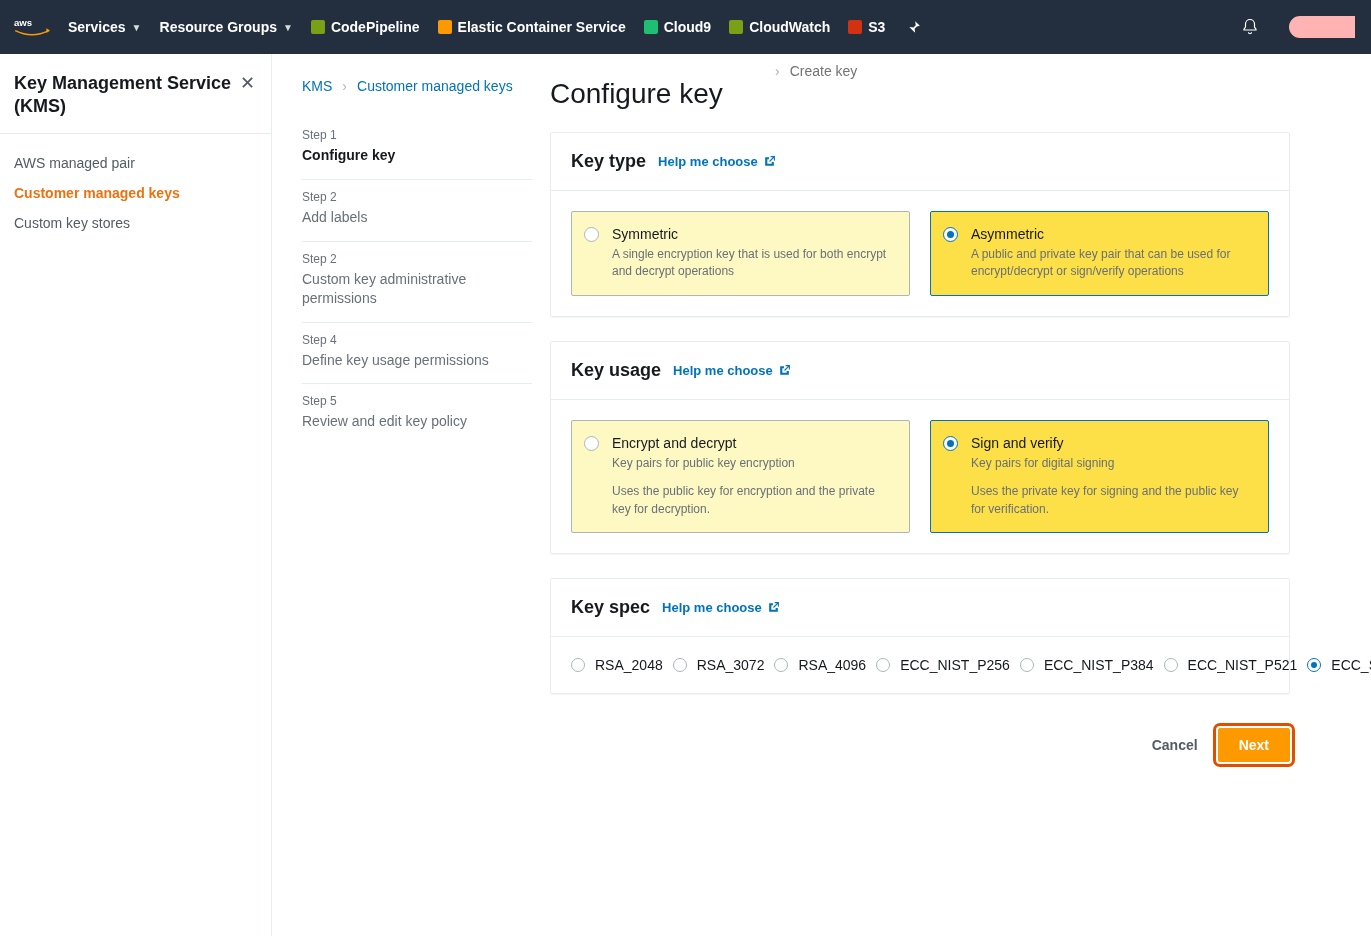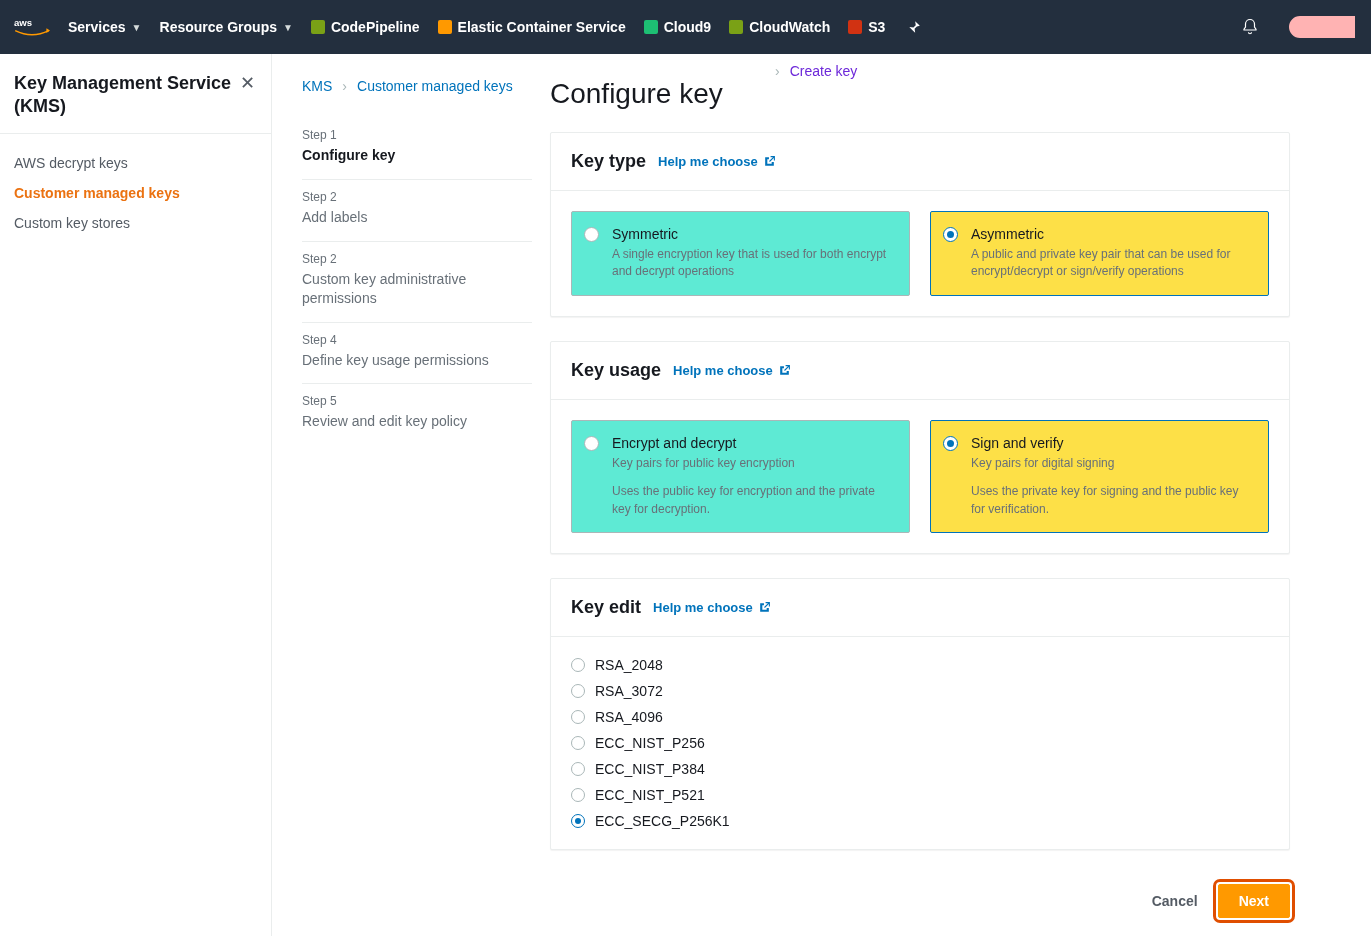--- a/index.html
+++ b/index.html
@@ -26,50 +26,50 @@
   .side-nav a { display:block; padding: 7px 14px; color:#545b64; text-decoration:none; font-size:14px; cursor:pointer; }
   .side-nav a.active { color:#eb7211; font-weight:700; }
 
   .main { flex:1; padding: 24px 30px 30px 30px; overflow:auto; display:flex; gap: 18px; }
   .wiz { width: 230px; flex-shrink:0; }
 
   
   .crumbs { display:flex; align-items:center; gap:10px; font-size:14px; margin-bottom: 24px; }
   .crumbs a { color:#0073bb; text-decoration:none; cursor:pointer; }
   .crumbs .sep { color:#aab7b8; }
-  .crumbs .cur { color:#6d28d9; }
+  .crumbs .cur { color:#737373; }
 
   
   .step { padding: 10px 0 14px 0; border-bottom:1px solid #eaeded; }
   .step:last-child { border-bottom:none; }
   .step .lab { font-size:12px; color:#687078; margin-bottom:4px; }
   .step .ttl { font-size:14px; color:#687078; line-height:1.35; }
   .step.current .ttl { color:#16191f; font-weight:700; }
 
   
   .content { flex:1; max-width: 740px; }
   h2.page-title { font-size:28px; font-weight:400; margin-bottom: 22px; }
 
   .panel { border:1px solid #eaeded; border-radius:2px; box-shadow: 0 1px 1px rgba(0,0,0,0.05); margin-bottom: 24px; background:#fff; }
   .panel-head { padding: 18px 20px; border-bottom:1px solid #eaeded; display:flex; align-items:center; gap:12px; }
   .panel-head h3 { font-size:18px; font-weight:700; }
   .help-link { color:#0073bb; font-size:13px; font-weight:700; display:flex; align-items:center; gap:5px; cursor:pointer; text-decoration:none; }
   .panel-body { padding: 20px; }
 
   .tile-row { display:flex; gap:20px; }
-  .tile { flex:1; border:1px solid #aab7b8; border-radius:2px; padding: 14px 14px 14px 40px; position:relative; cursor:pointer; background:#5eead4; }
+  .tile { flex:1; border:1px solid #aab7b8; border-radius:2px; padding: 14px 14px 14px 40px; position:relative; cursor:pointer; background:#fef9c3; }
   .tile.selected { border-color:#0073bb; background:#fde047; }
   .tile .radio { position:absolute; left:12px; top:15px; width:15px; height:15px; border:1px solid #aab7b8; border-radius:50%; background:#fff; }
   .tile.selected .radio { border-color:#0073bb; }
   .tile.selected .radio::after { content:""; position:absolute; left:3px; top:3px; width:7px; height:7px; background:#0073bb; border-radius:50%; }
   .tile .ttl { font-weight:400; font-size:14px; color:#16191f; margin-bottom:4px; }
   .tile .desc { font-size:12px; color:#687078; line-height:1.45; }
   .tile .desc2 { font-size:12px; color:#687078; line-height:1.5; margin-top:10px; }
 
-  .radio-list { display:flex; flex-direction:column; gap:10px; }
+  .radio-list { display:flex; flex-direction:row; gap:10px; }
   .radio-item { display:flex; align-items:center; gap:10px; cursor:pointer; }
   .radio-item .r { width:14px; height:14px; border:1px solid #aab7b8; border-radius:50%; position:relative; flex-shrink:0; }
   .radio-item.selected .r { border-color:#0073bb; }
   .radio-item.selected .r::after { content:""; position:absolute; left:3px; top:3px; width:6px; height:6px; background:#0073bb; border-radius:50%; }
   .radio-item .lbl { font-size:14px; }
 
   .footer-actions { display:flex; justify-content:flex-end; align-items:center; gap:14px; padding-top:10px; }
   .btn-link { background:none; border:none; color:#545b64; font-weight:700; font-size:14px; cursor:pointer; padding:8px 6px; }
   .btn-primary { background:#ff9900; border:1px solid #ff9900; color:#fff; font-weight:700; font-size:14px; padding:8px 20px; cursor:pointer; border-radius:2px; }
   .focus-ring { outline:3px solid #e04e00; outline-offset:2px; border-radius:2px; }
@@ -132,21 +132,21 @@
 </div>
 
 <div class="shell">
 
   <div class="sidebar">
     <div class="side-head">
       <h1>Key Management Service (KMS)</h1>
       <span class="close">✕</span>
     </div>
     <nav class="side-nav" id="sidenav">
-        <a>AWS decrypt keys</a>
+        <a>AWS managed pair</a>
         <a class="active">Customer managed keys</a>
         <a>Custom key stores</a>
       </nav>
   </div>
 
   <div class="main">
     <div class="wiz">
       <div class="crumbs">
         <a>KMS</a>
         <span class="sep">›</span>
@@ -234,21 +234,21 @@
                 <div class="ttl">Sign and verify</div>
                 <div class="desc">Key pairs for digital signing</div>
                 <div class="desc2">Uses the private key for signing and the public key for verification.</div>
               </div>
             </div>
         </div>
       </div>
 
       <div class="panel">
         <div class="panel-head">
-          <h3>Key edit</h3>
+          <h3>Key spec</h3>
           <a class="help-link">
             <span>Help me choose</span>
             <svg width="13" height="13" viewBox="0 0 24 24">
                 <path d="M14 3h7v7M21 3l-9 9M5 5h5v2H7v10h10v-3h2v5H5z" fill="none" stroke="#0073bb" stroke-width="2"></path>
               </svg>
           </a>
         </div>
         <div class="panel-body">
           <div class="radio-list" id="keyspec-list">
               <div class="radio-item">

